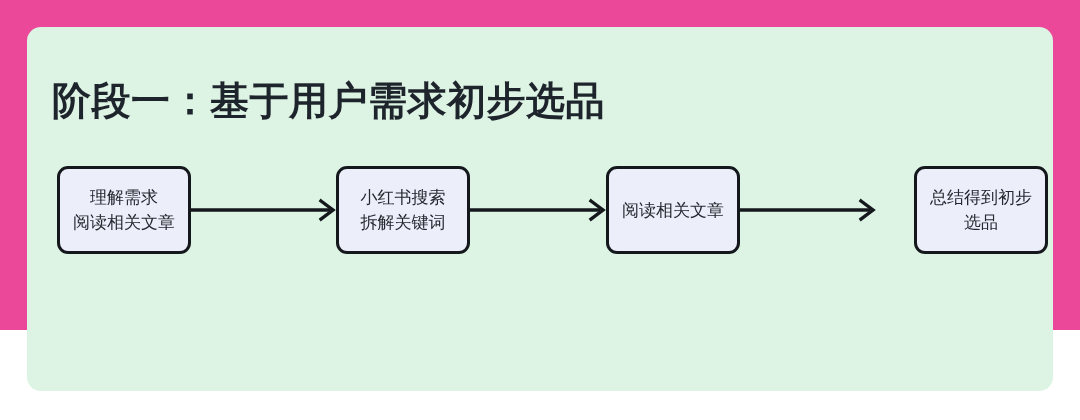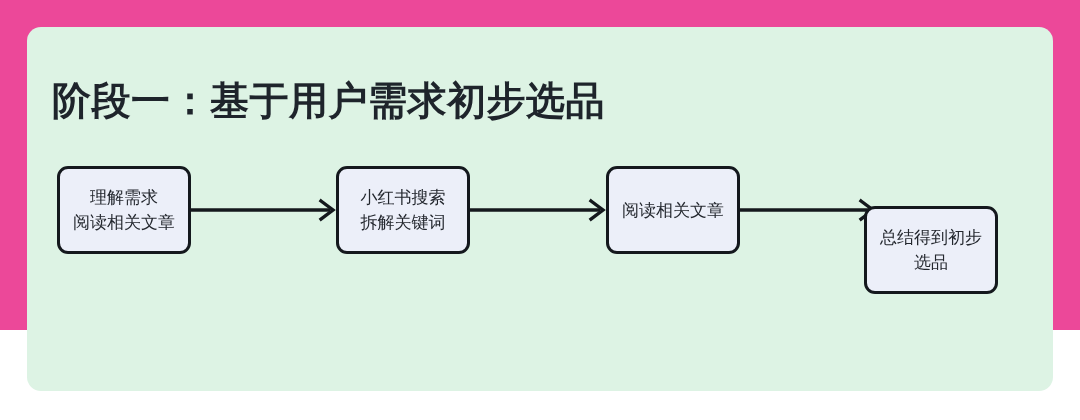--- a/index.html
+++ b/index.html
@@ -64,21 +64,21 @@
     line-height: 25px;
     text-align: center;
   }
   .node-line {
     display: block;
     white-space: nowrap;
   }
   .node-1 { left: 57px; text-align: center; }
   .node-2 { left: 336px; }
   .node-3 { left: 606px; align-items: center; }
-  .node-4 { left: 864px; margin-top: 40px; }
+  .node-4 { left: 914px; }
 
   .arrow {
     position: absolute;
     height: 24px;
     top: 198px;
   }
   .arrow svg { display: block; }
   .arrow-1 { left: 190px; width: 147px; }
   .arrow-2 { left: 470px; width: 137px; }
   .arrow-3 { left: 740px; width: 137px; }

